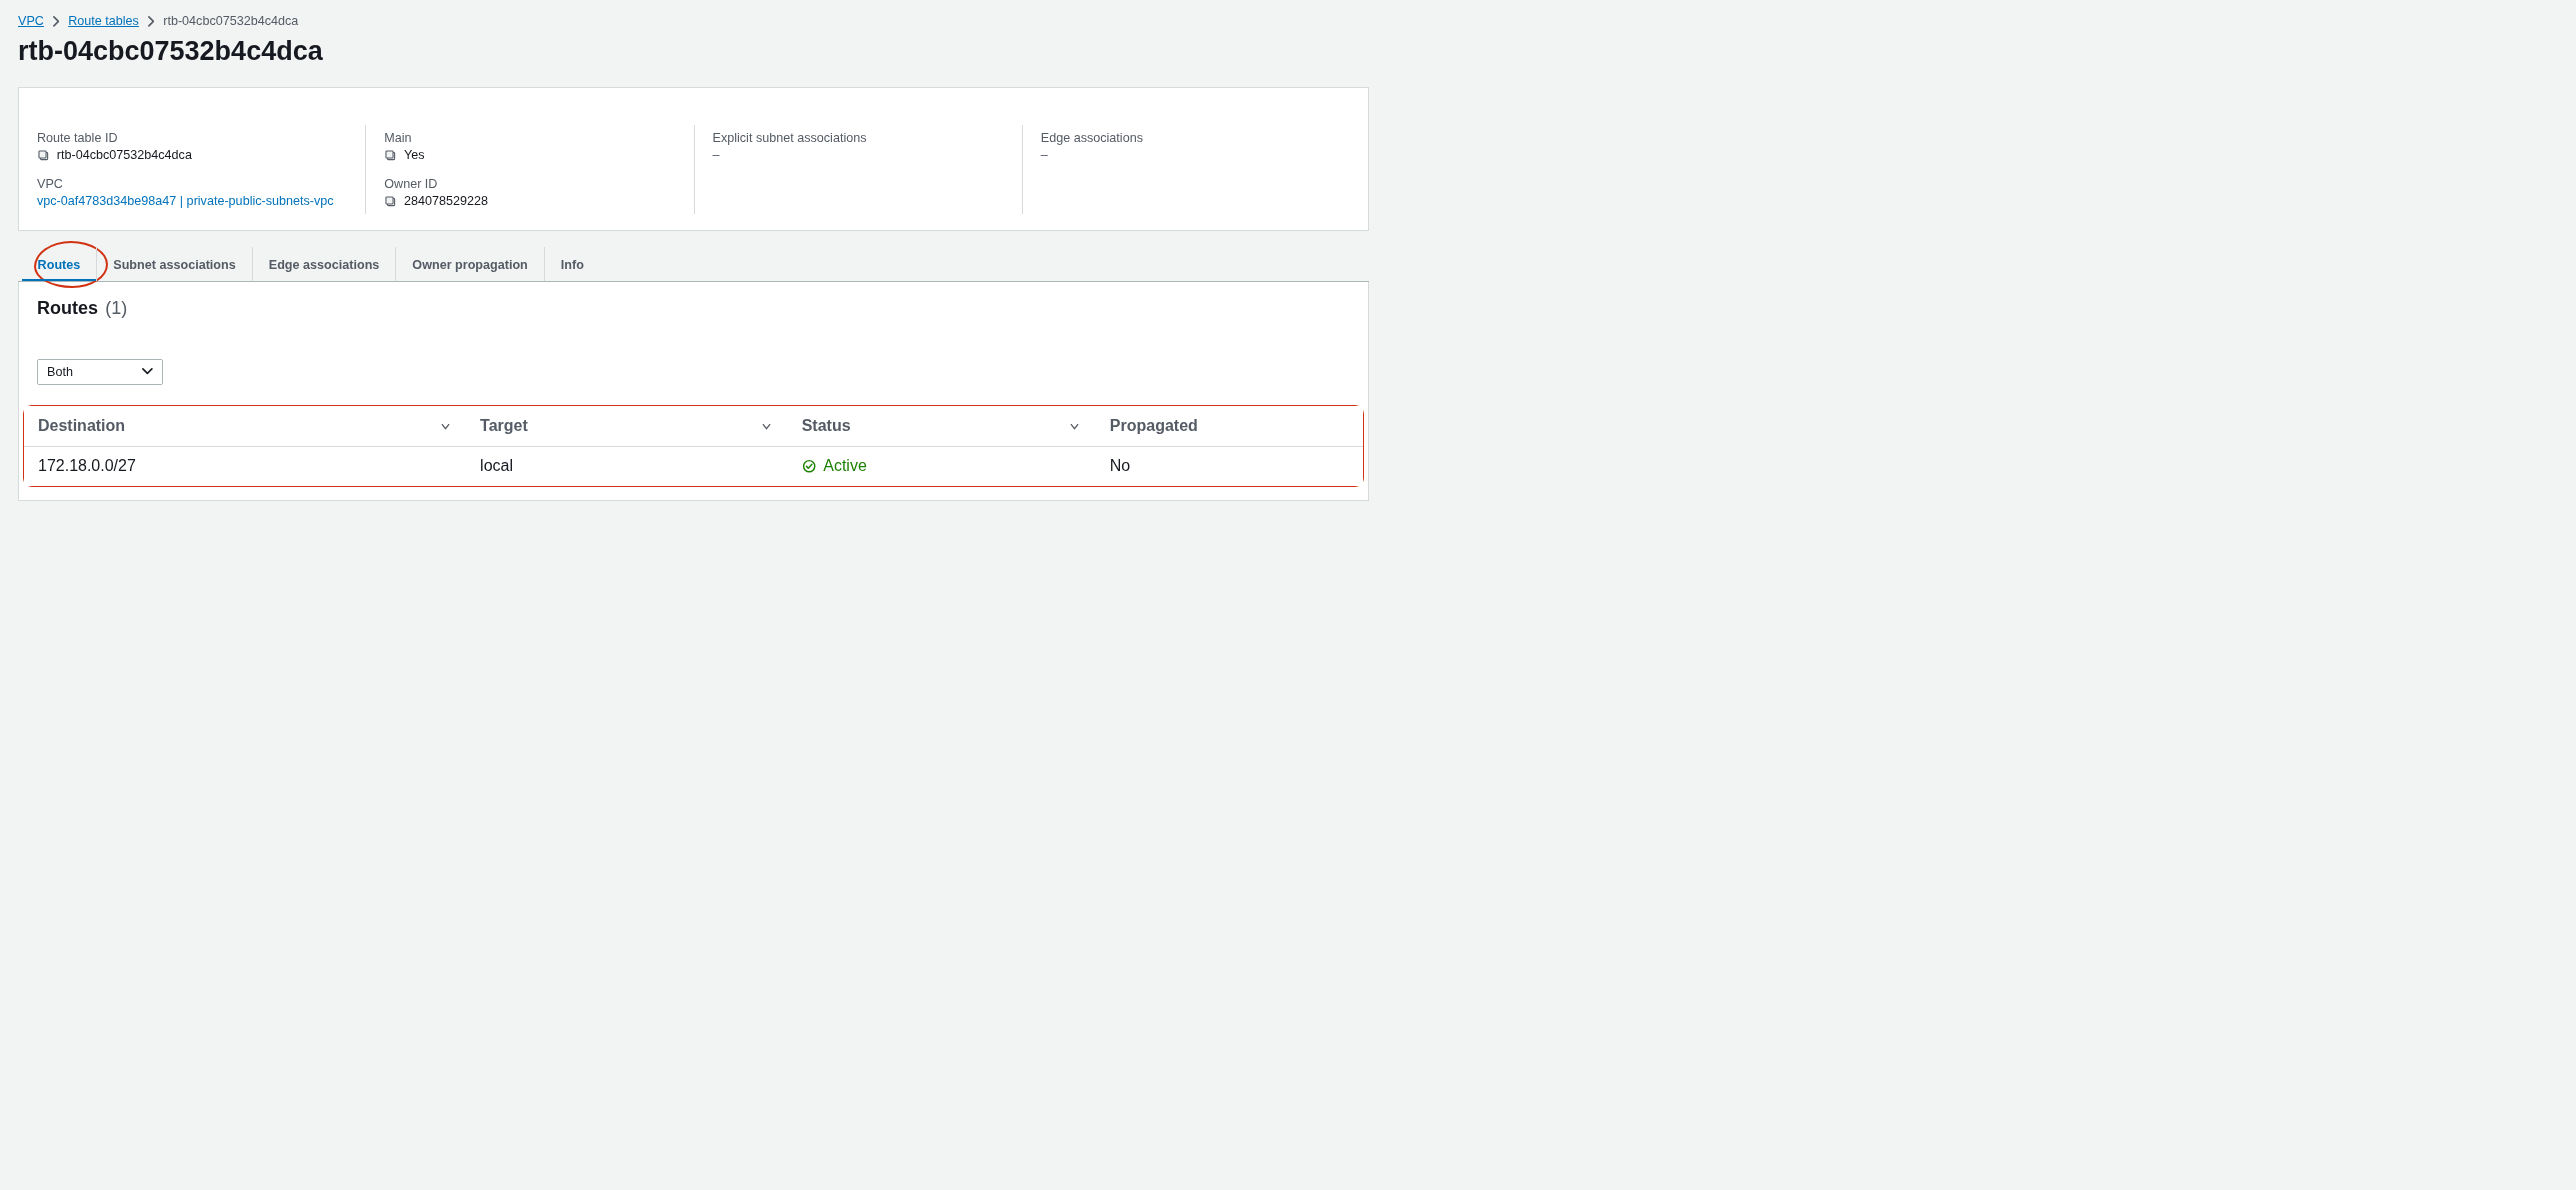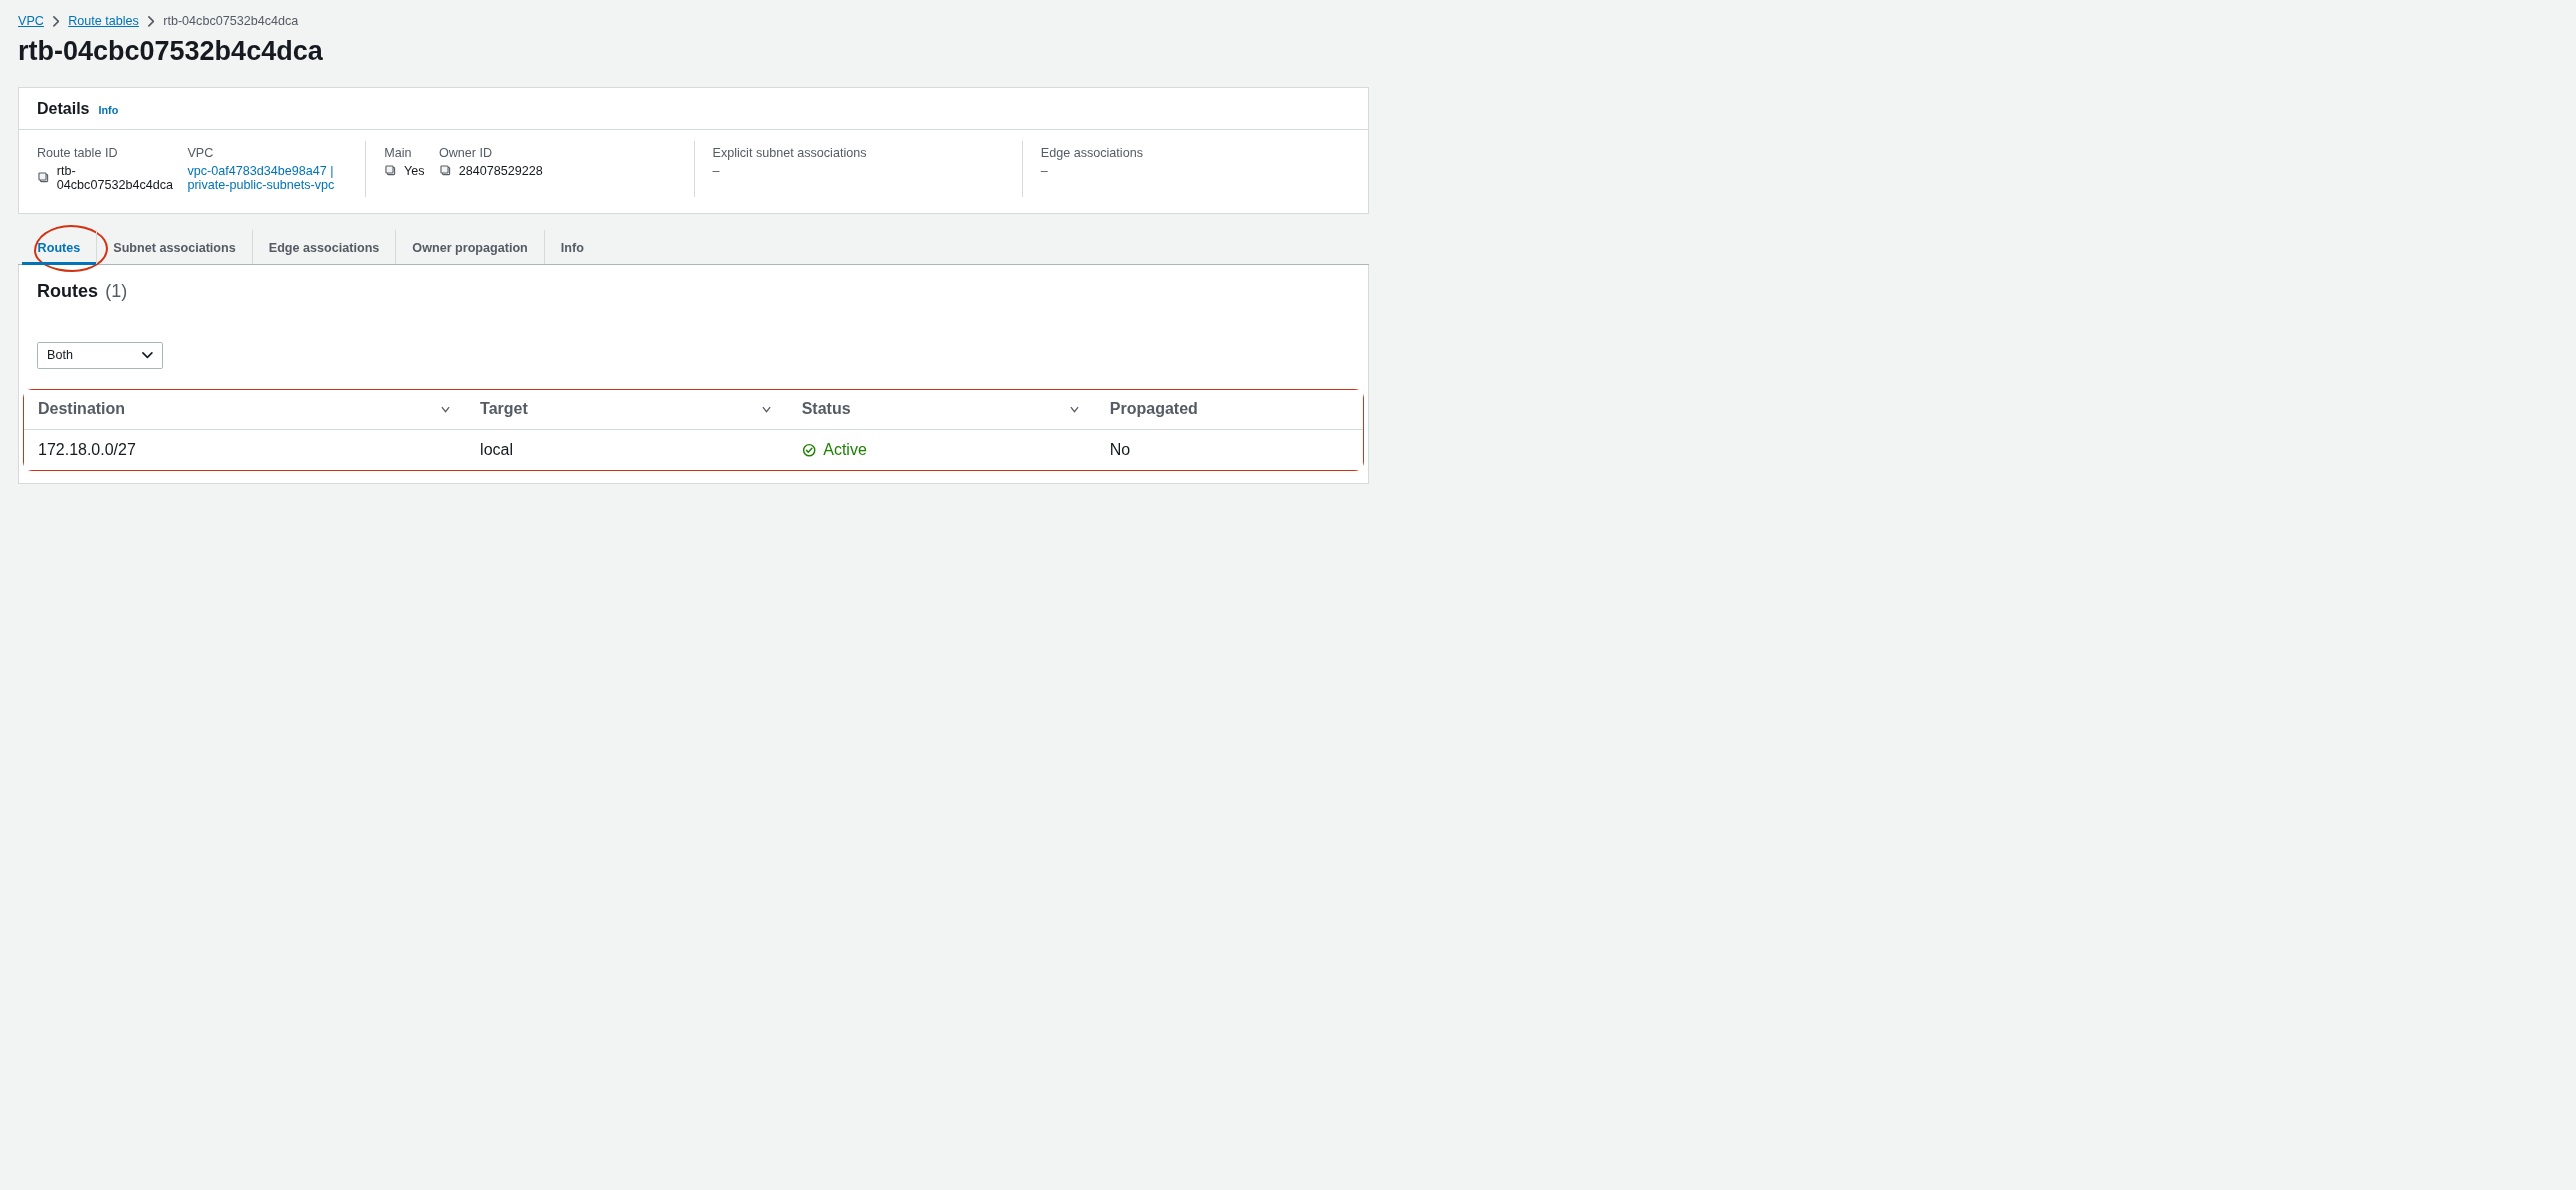--- a/index.html
+++ b/index.html
@@ -75,22 +75,23 @@
 
   
   .details-grid {
     display: grid;
     grid-template-columns: 1fr 1fr 1fr 1fr;
   }
   .details-col {
     padding: 5.4px 18px;
     border-left: 0.9px solid var(--border);
     display:flex;
-    flex-direction:row;
+    flex-direction:column;
     gap: 14.4px;
+    margin-top: 27px;
   }
   .details-col:first-child { border-left: none; padding-left: 0; }
   .kv { display:flex; flex-direction:column; gap:3.6px; }
   .kv .k { color: var(--muted); font-size: 12.6px; }
   .kv .v { font-size: 12.6px; display:flex; align-items:center; gap:7.2px; }
   .kv .v .copy-icon { display:inline-flex; cursor:pointer; }
   .dash { color: var(--muted); }
 
   
   .tabs-wrap { margin-top: 16px; position: relative; }
@@ -242,24 +243,20 @@
       <svg width="6.3" height="10.8" viewBox="0 0 7 12">
           <path d="M1 1l5 5-5 5" fill="none" stroke="#545b64" stroke-width="1.8" stroke-linecap="round" stroke-linejoin="round"></path>
         </svg>
     </span>
     <span class="crumb-current">rtb-04cbc07532b4c4dca</span>
   </nav>
 
   <h1 class="page-title">rtb-04cbc07532b4c4dca</h1>
 
   <section class="panel">
-    <div class="panel-header">
-      <span class="panel-title">Details</span>
-      <a href="#" class="info-link">Info</a>
-    </div>
     <div class="panel-body">
       <div class="details-grid">
 
         <div class="details-col">
           <div class="kv">
             <span class="k">Route table ID</span>
             <span class="v">
               <span class="copy-icon">
                 <svg width="12.6" height="12.6" viewBox="0 0 16 16">
                     <rect x="4.5" y="4.5" width="9" height="9" rx="1" fill="none" stroke="#545b64" stroke-width="1.4"></rect>

